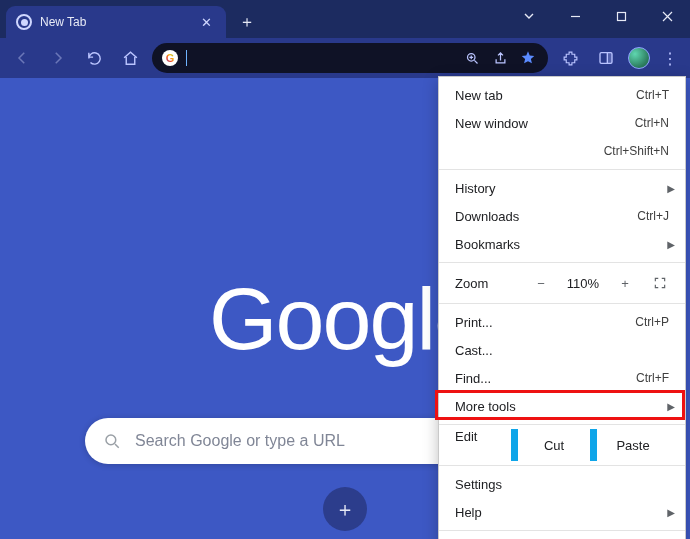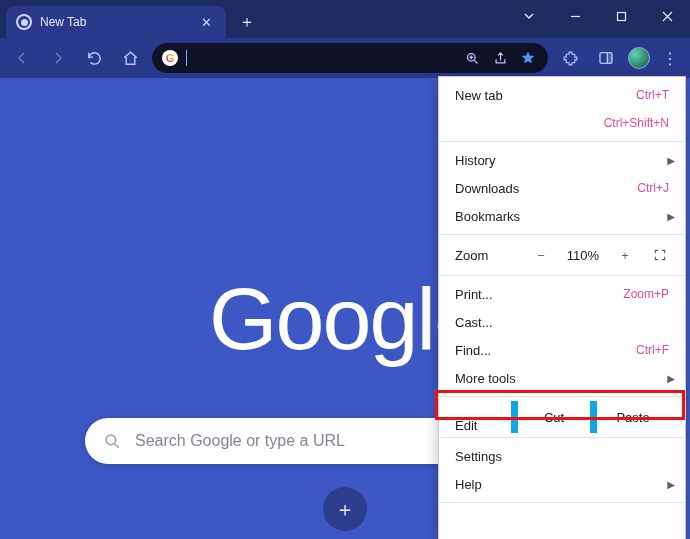--- a/index.html
+++ b/index.html
@@ -95,29 +95,29 @@
   
   .menu {
     position: absolute; right: 4px; top: 76px; width: 248px;
     background: #fff; border: 1px solid #c9c9c9; box-shadow: 0 4px 14px rgba(0,0,0,0.25);
     font-size: 13px; color: #202124; padding: 4px 0;
   }
   .menu-item {
     display: flex; align-items: center; height: 28px; padding: 0 16px;
     position: relative;
   }
-  .menu-item .shortcut { margin-left: auto; color: #ec4899; font-size: 12px; }
+  .menu-item .shortcut { margin-left: auto; color: #404040; font-size: 12px; }
   .menu-item .arrow { position: absolute; right: 10px; color: #5f6368; font-size: 10px; }
   .menu-sep { height: 1px; background: #e3e3e3; margin: 4px 0; }
   .zoom-row { display: flex; align-items: center; height: 32px; padding: 0 16px; color: #202124; gap: 20px; }
   .zoom-row .lbl { flex: 0 0 60px; }
   .zoom-row .btn { width: 26px; text-align: center; color: #5f6368; }
   .zoom-row .val { width: 44px; text-align: right; }
   .zoom-row .fs { margin-left: auto; padding: 2px; }
-  .edit-row { display: flex; align-items: flex-end; height: 32px; padding: 0 16px; }
+  .edit-row { display: flex; align-items: flex-start; height: 32px; padding: 0 16px; }
   .edit-row .lbl { flex: 0 0 56px; }
   .edit-row .btn { flex: 1; text-align: center; border-left: 7px solid #0ea5e9; height: 100%; display:flex; align-items:center; justify-content:center; }
   .highlight-box {
     position: absolute; border: 3px solid #e11; pointer-events: none;
   }
 
   svg { display: block; }
 </style>
 </head>
 <body>
@@ -232,20 +232,24 @@
         </svg>
       </span>
     <span>Customize Chrome</span>
   </div>
 </div>
 
 <div class="menu">
   <div class="menu-item">
     <span>New tab</span>
     <span class="shortcut">Ctrl+T</span>
+  </div>
+  <div class="menu-item">
+    <span>New window</span>
+    <span class="shortcut">Ctrl+N</span>
   </div>
   <div class="menu-item">
     <span class="shortcut">Ctrl+Shift+N</span>
   </div>
   <div class="menu-sep"></div>
   <div class="menu-item">
     <span>History</span>
     <span class="arrow">▶</span>
   </div>
   <div class="menu-item">
@@ -264,21 +268,21 @@
     <span class="btn">+</span>
     <span class="fs">
         <svg width="14" height="14" viewBox="0 0 24 24" fill="none" stroke="#5f6368" stroke-width="2">
           <path d="M4 9V4h5M20 9V4h-5M4 15v5h5M20 15v5h-5"></path>
         </svg>
       </span>
   </div>
   <div class="menu-sep"></div>
   <div class="menu-item">
     <span>Print...</span>
-    <span class="shortcut">Zoom+P</span>
+    <span class="shortcut">Ctrl+P</span>
   </div>
   <div class="menu-item">
     <span>Cast...</span>
   </div>
   <div class="menu-item">
     <span>Find...</span>
     <span class="shortcut">Ctrl+F</span>
   </div>
   <div class="menu-item" id="more-tools-item">
     <span>More tools</span>

